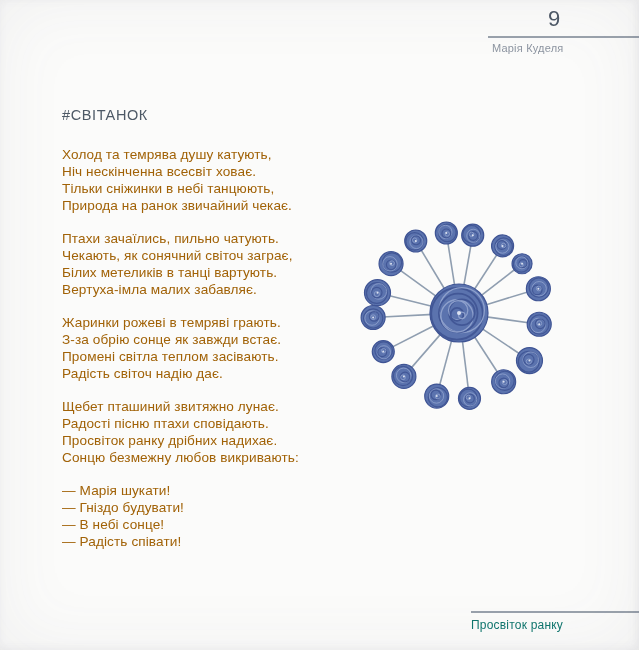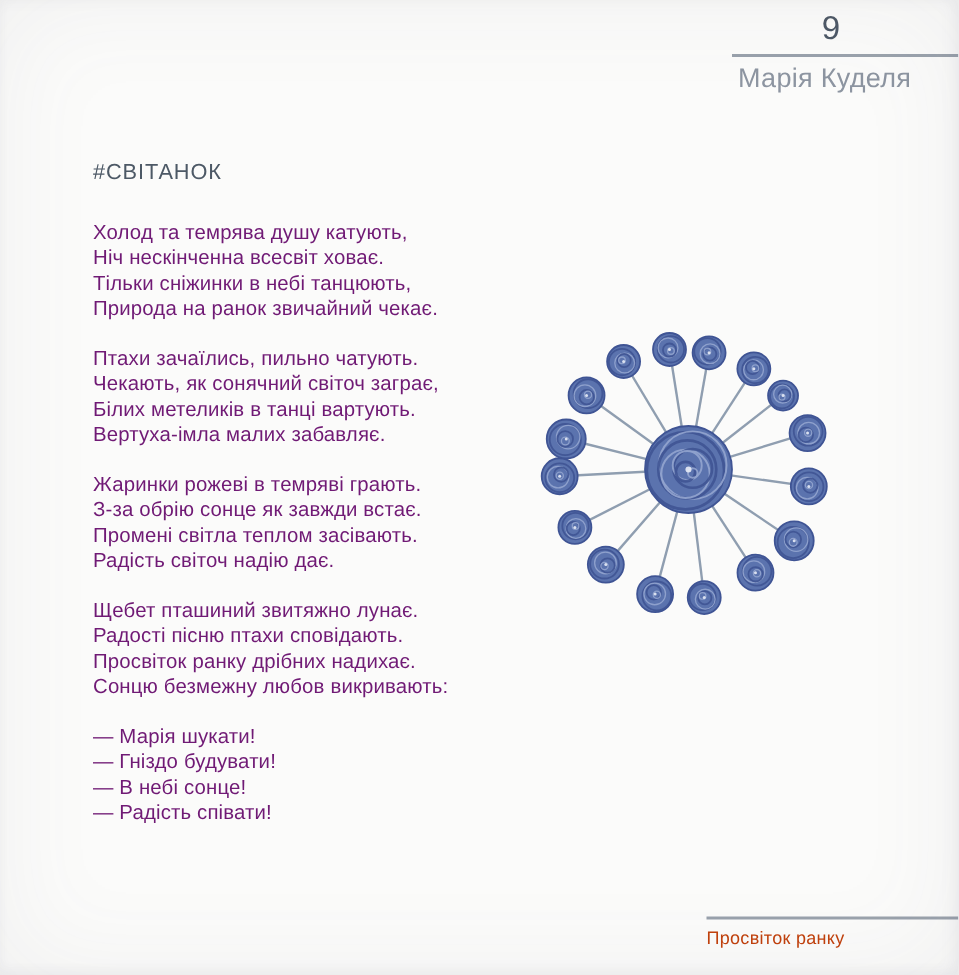--- a/index.html
+++ b/index.html
@@ -22,46 +22,46 @@
     position:absolute;left:536px;top:6px;width:36px;
     text-align:center;
     font-size:22px;font-weight:400;color:#4d5866;
   }
   .header-rule{
     position:absolute;left:488px;top:36px;width:151px;height:2px;
     background:#9aa2ac;
   }
   .author{
     position:absolute;left:492px;top:42px;
-    font-size:18px;color:#8d95a1;letter-spacing:.2px;
+    font-size:11px;color:#8d95a1;letter-spacing:.2px;
   }
   .poem{
     position:absolute;left:62px;top:106px;width:310px;
   }
   .poem-title{
     margin:0 0 22px 0;
     font-size:14.5px;line-height:18px;font-weight:400;
     color:#4d5966;letter-spacing:.6px;
   }
   .stanza{margin:0 0 16px 0;}
   .poem-line{
     font-size:13.6px;line-height:17px;
-    color:#701a75;letter-spacing:.1px;
+    color:#a16207;letter-spacing:.1px;
     white-space:nowrap;
   }
   #illustration{
     position:absolute;left:348px;top:210px;width:222px;height:212px;
   }
   .footer-rule{
     position:absolute;left:471px;top:611px;width:168px;height:2px;
     background:#9aa2ac;
   }
   .footer-text{
     position:absolute;left:471px;top:618px;
-    font-size:12px;color:#c2410c;letter-spacing:.2px;
+    font-size:12px;color:#0f766e;letter-spacing:.2px;
   }
 </style>
 </head>
 <body>
 
 <div class="page">
 
   <div class="page-number">9</div>
   <div class="header-rule"></div>
   <div class="author">Марія Куделя</div>

